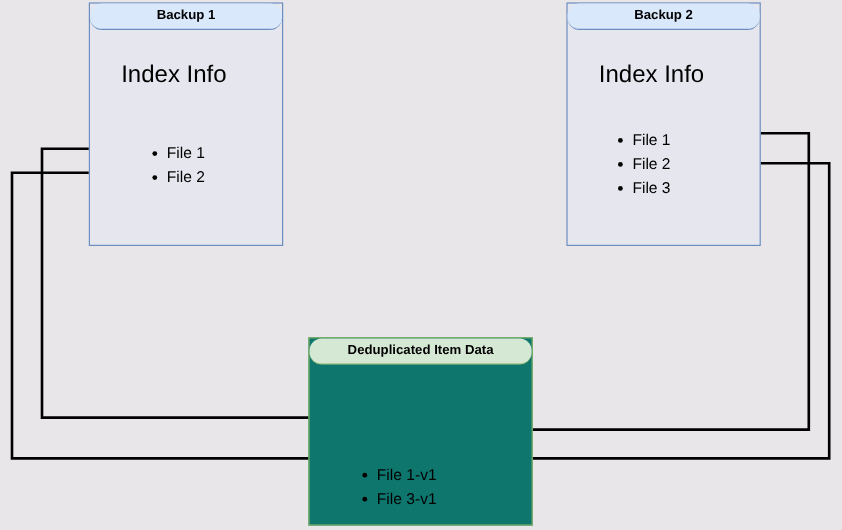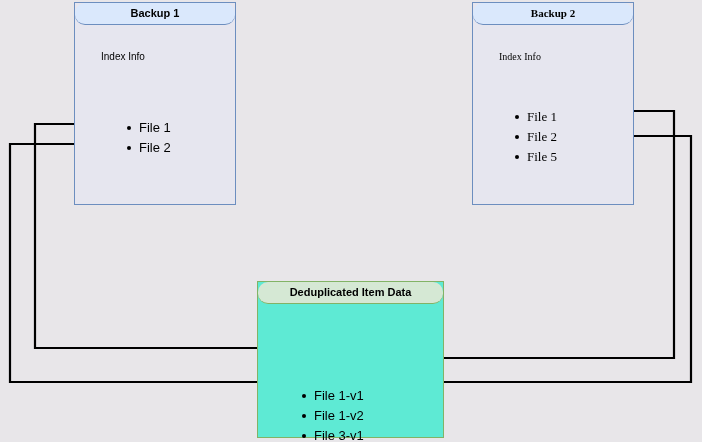--- a/index.html
+++ b/index.html
@@ -44,33 +44,33 @@
     text-align: center;
     font-size: 11px;
     font-weight: bold;
     color: #000000;
     background: #dae8fc;
     border-bottom: 1px solid #6c8ebf;
     border-radius: 10px;
   }
   .node.dedup {
     border: 1px solid #82b366;
-    background: #5eead4;
+    background: #0f766e;
   }
   .node.dedup .node-header {
     background: #d5e8d4;
     border-bottom: 1px solid #82b366;
   }
   .node-body {
     position: relative;
     height: calc(100% - 22px);
   }
   .index-label {
     position: absolute;
-    font-size: 10px;
+    font-size: 20px;
     color: #000000;
     white-space: nowrap;
   }
   .file-list {
     position: absolute;
     margin: 0;
     padding: 0;
     list-style: none;
   }
   .file-list li {
@@ -85,21 +85,21 @@
     content: "";
     position: absolute;
     left: 2px;
     top: 8px;
     width: 4px;
     height: 4px;
     border-radius: 50%;
     background: #000000;
   }
   #b1 { left: 74px; top: 2px; width: 162px; height: 203px; }
-  #b2 { left: 472px; top: 2px; width: 162px; height: 203px; font-family: Liberation Serif, serif; }
+  #b2 { left: 472px; top: 2px; width: 162px; height: 203px; }
   #dd { left: 257px; top: 281px; width: 187px; height: 157px; }
 
   #b1 .index-label { left: 26px; top: 26px; }
   #b2 .index-label { left: 26px; top: 26px; }
 
   #b1 .file-list { left: 50px; top: 93px; }
   #b2 .file-list { left: 40px; top: 82px; }
   #dd .file-list { left: 42px; top: 50px; margin-top: 32px; }
 </style>
 </head>
@@ -134,29 +134,28 @@
     </div>
   </div>
 
   <div class="node backup" id="b2">
     <div class="node-header">Backup 2</div>
     <div class="node-body">
       <div class="index-label">Index Info</div>
       <ul class="file-list">
         <li>File 1</li>
         <li>File 2</li>
-        <li>File 5</li>
+        <li>File 3</li>
       </ul>
     </div>
   </div>
 
   <div class="node dedup" id="dd">
     <div class="node-header">Deduplicated Item Data</div>
     <div class="node-body">
       <ul class="file-list">
         <li>File 1-v1</li>
-        <li>File 1-v2</li>
         <li>File 3-v1</li>
       </ul>
     </div>
   </div>
 
 </div>
 
 </body></html>

